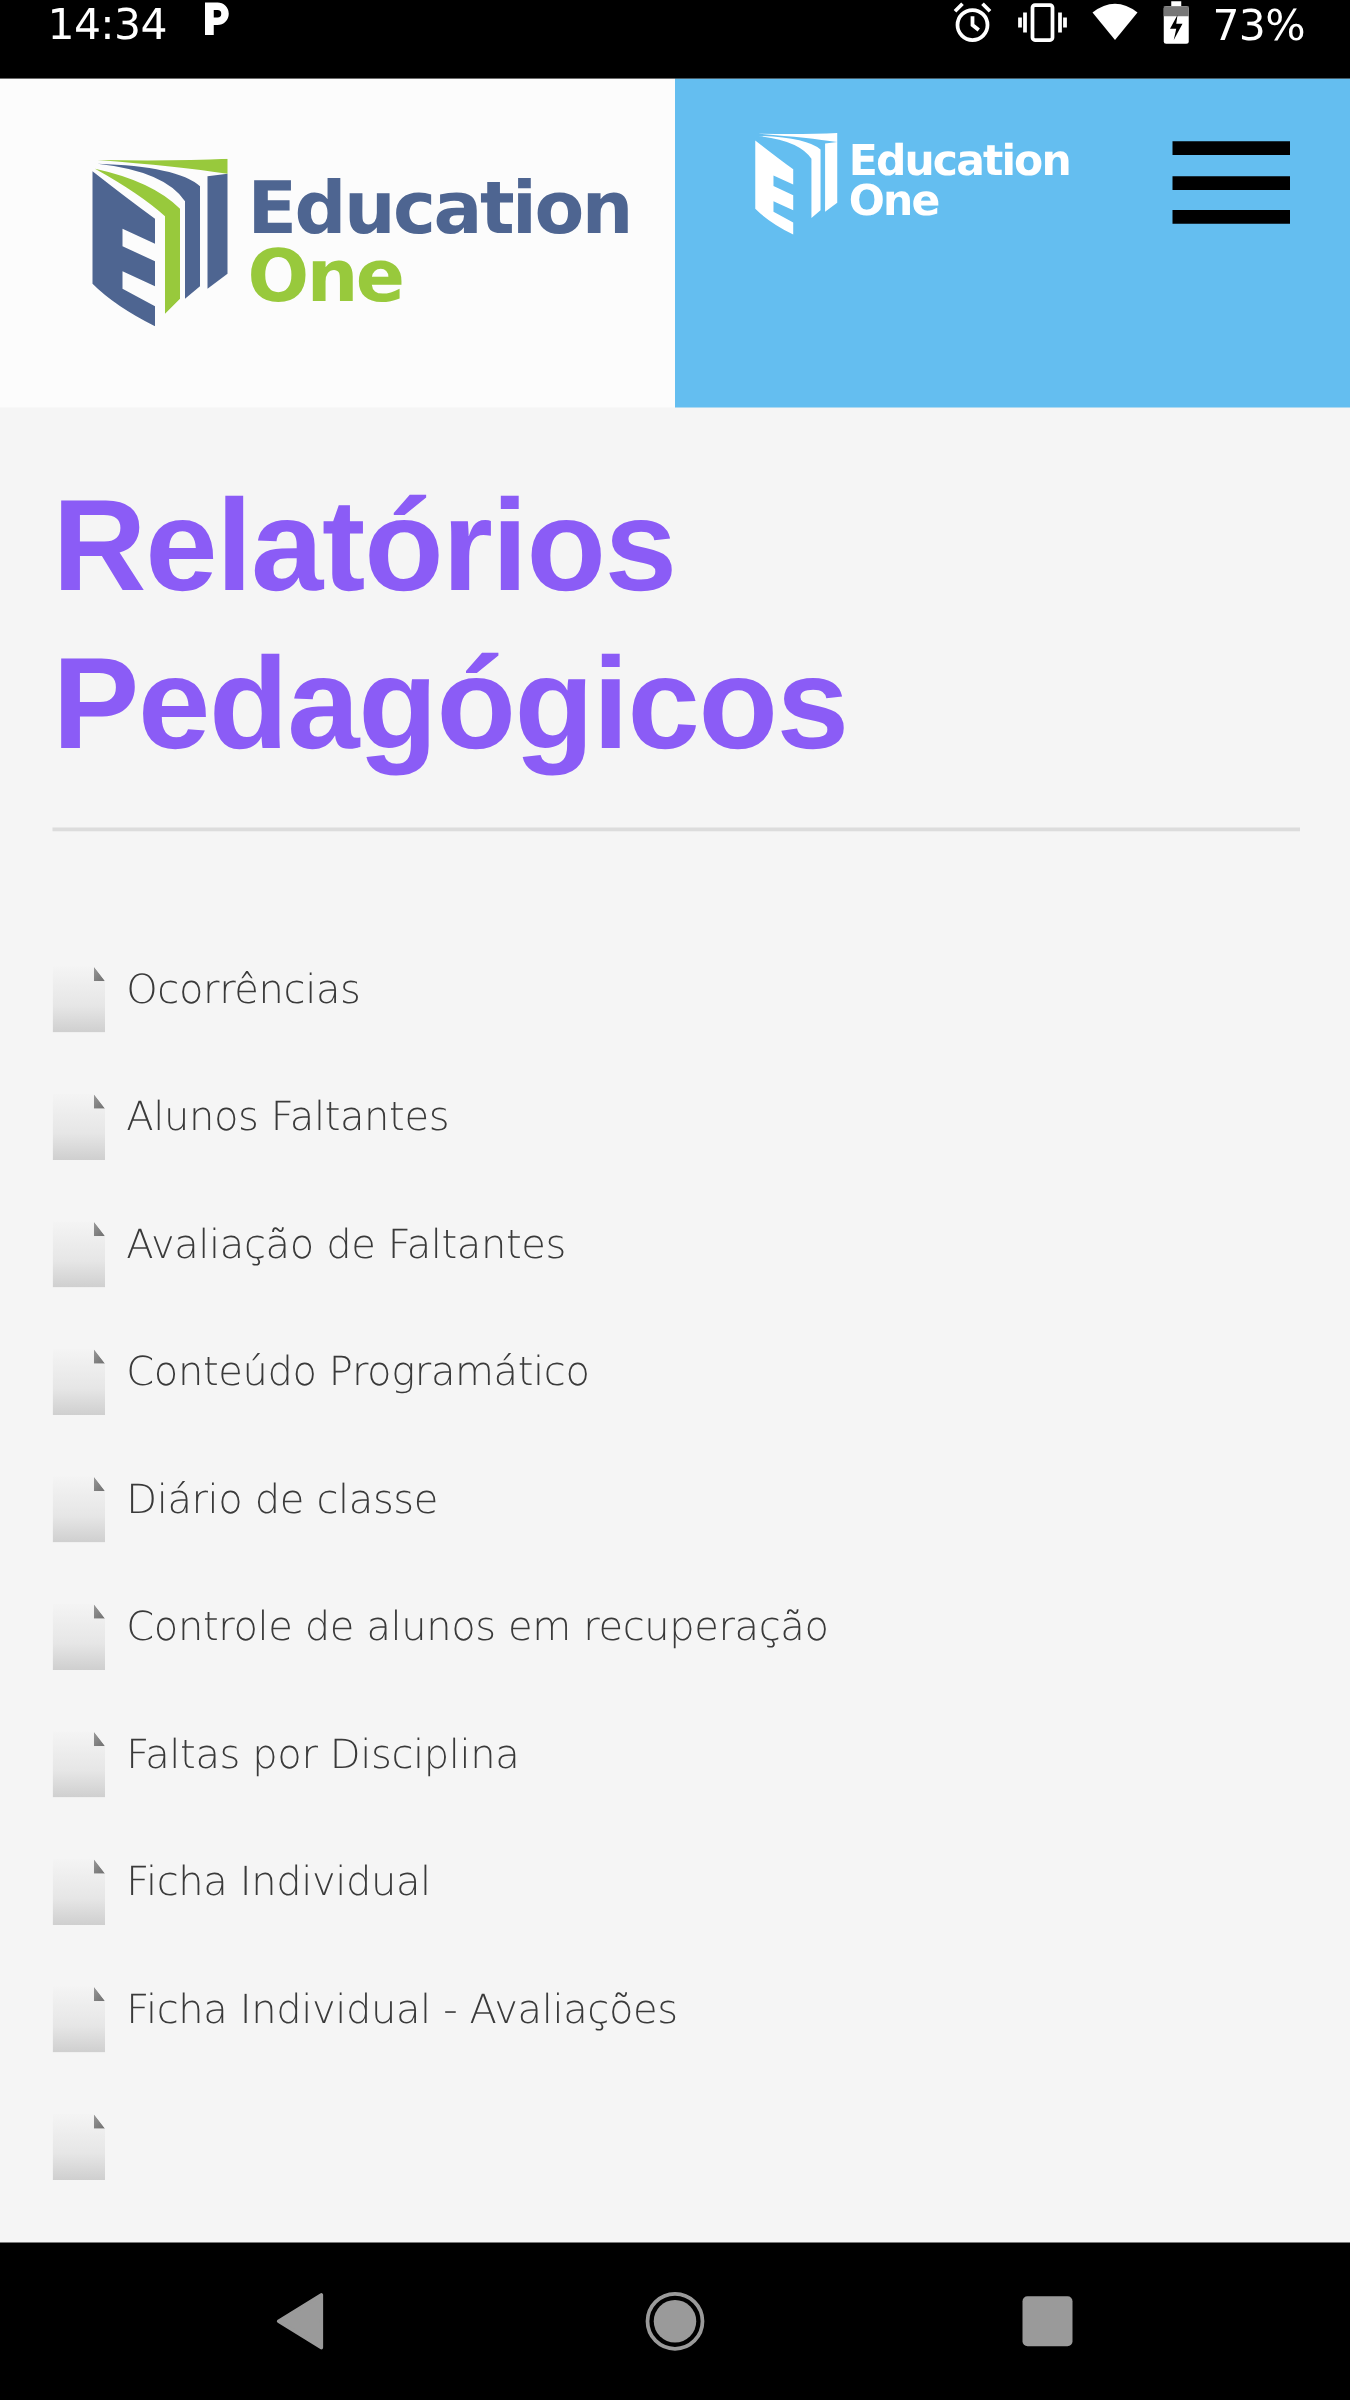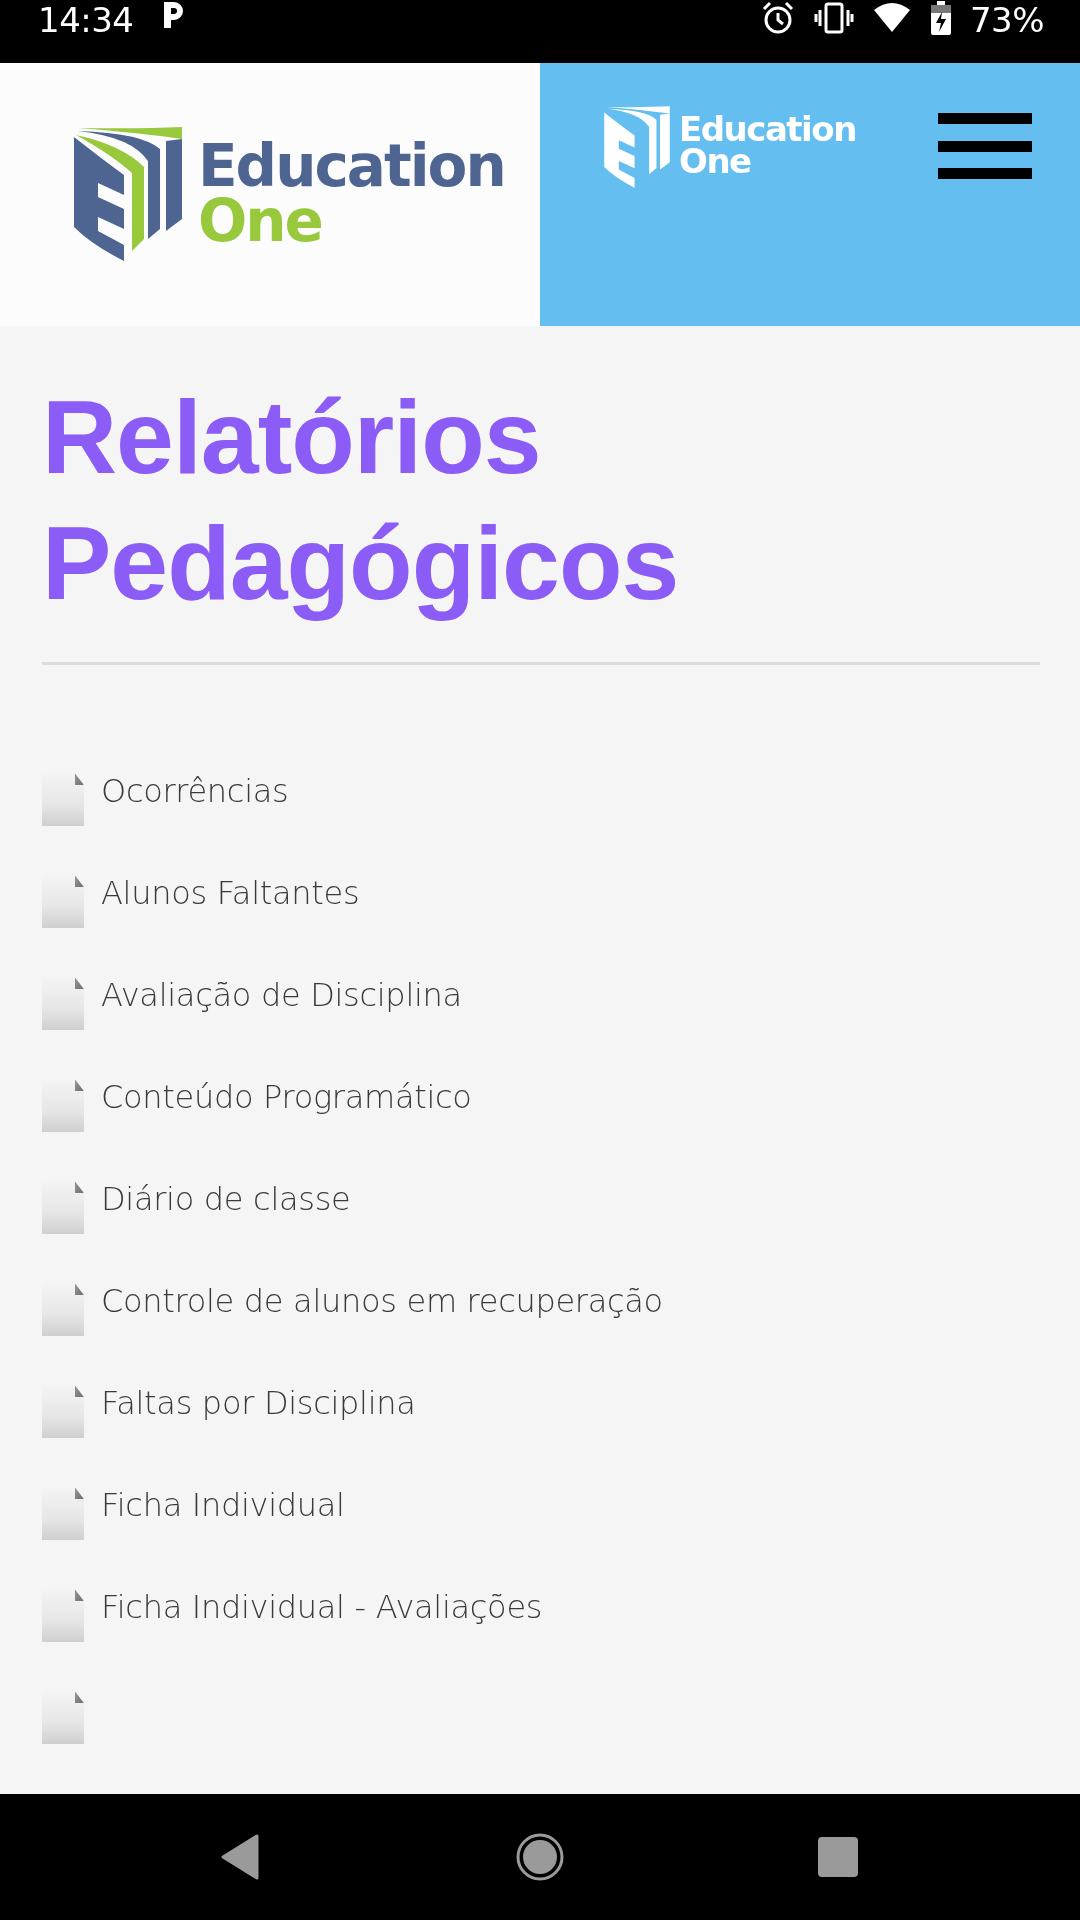--- a/index.html
+++ b/index.html
@@ -162,21 +162,21 @@
     <li class="report-item">
       <span class="doc-icon"></span>
       <span class="report-label">Ocorrências</span>
     </li>
     <li class="report-item">
       <span class="doc-icon"></span>
       <span class="report-label">Alunos Faltantes</span>
     </li>
     <li class="report-item">
       <span class="doc-icon"></span>
-      <span class="report-label">Avaliação de Disciplina</span>
+      <span class="report-label">Avaliação de Faltantes</span>
     </li>
     <li class="report-item">
       <span class="doc-icon"></span>
       <span class="report-label">Conteúdo Programático</span>
     </li>
     <li class="report-item">
       <span class="doc-icon"></span>
       <span class="report-label">Diário de classe</span>
     </li>
     <li class="report-item">

